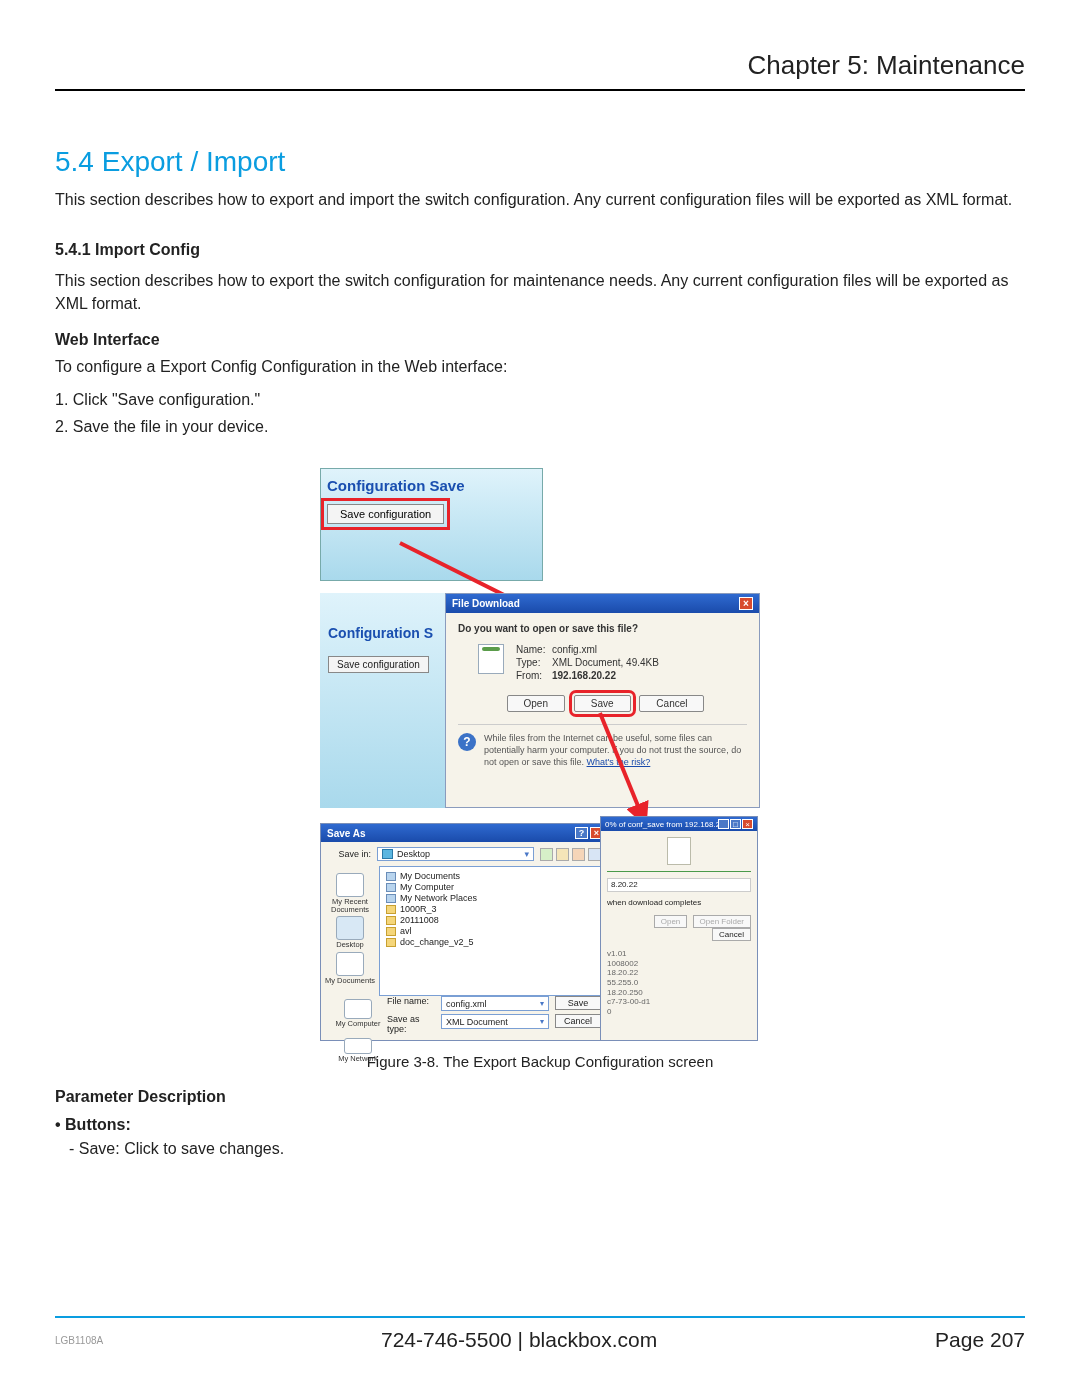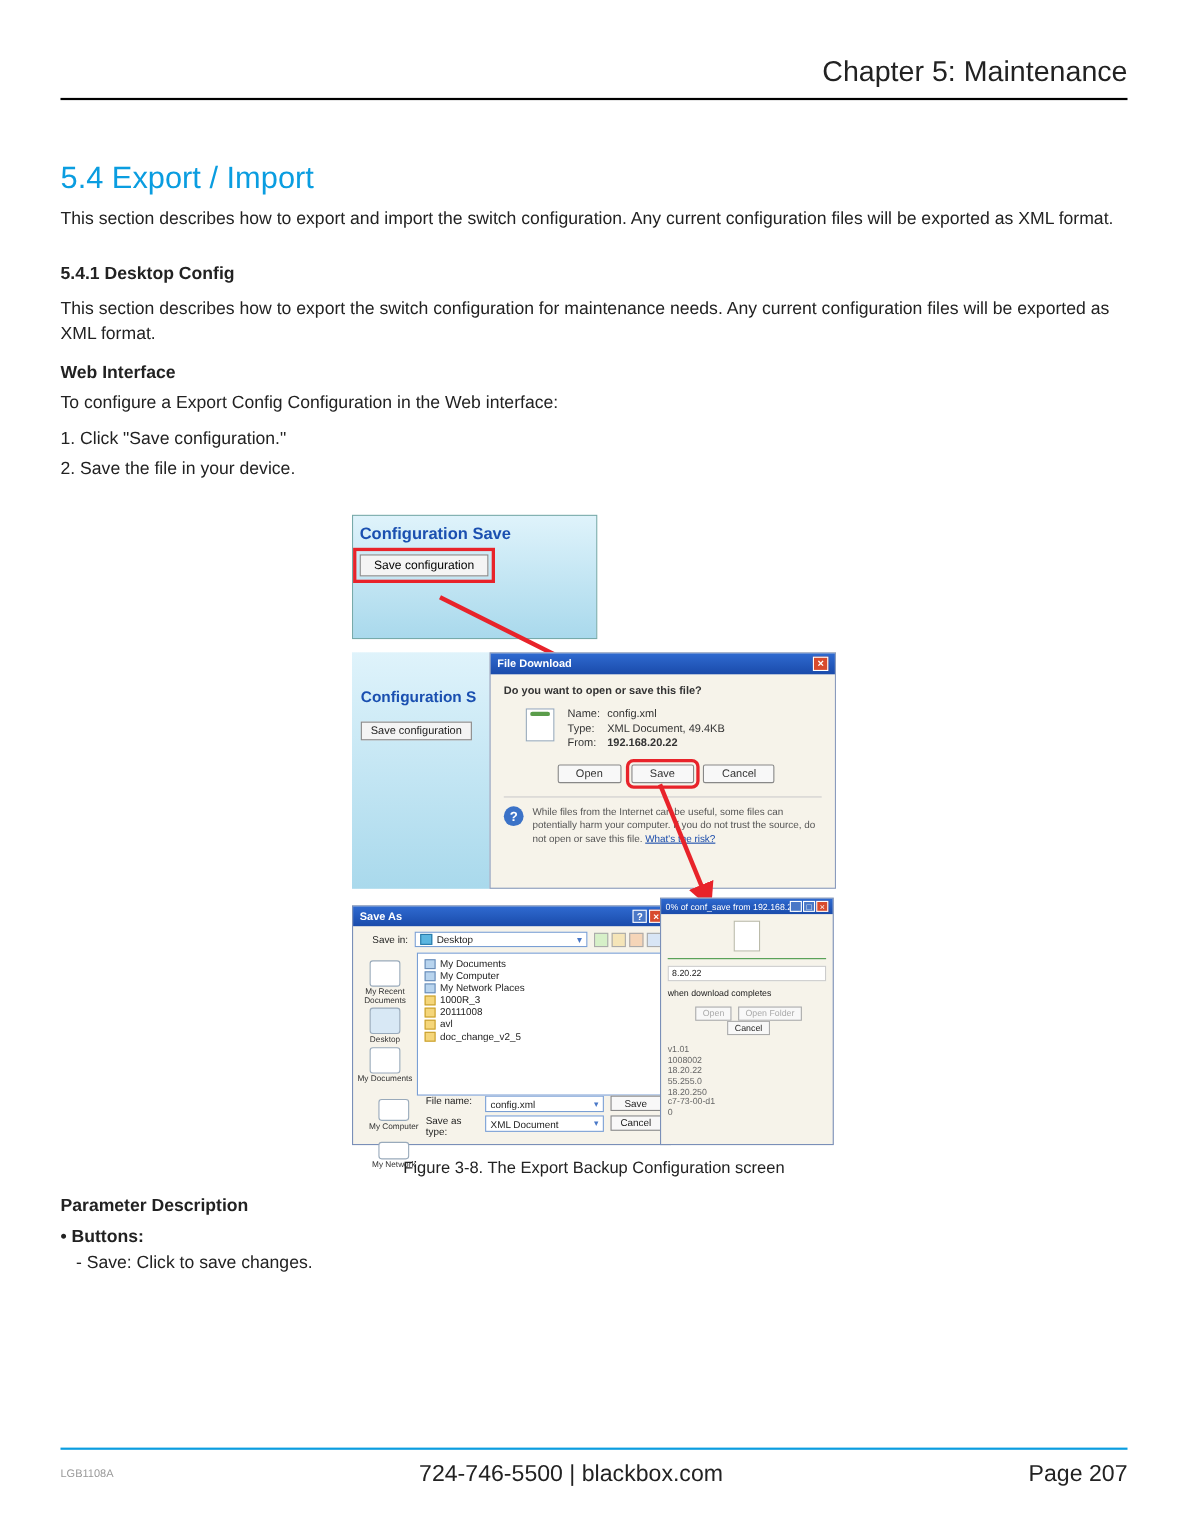--- a/index.html
+++ b/index.html
@@ -159,21 +159,21 @@
   }
   .p4-title .btns{ display:flex; gap:1px;}
   .p4-title .btns span{ width:11px; height:10px; border:1px solid #fff; font-size:8px; text-align:center; line-height:9px;}
   .p4-title .m{ background:#4a78c7;}
   .p4-title .x{ background:#d84b2e;}
   .p4-body{ padding:6px;}
   .p4-ic{ width:24px; height:28px; margin:0 auto 6px auto; background:#fff; border:1px solid #bba;}
   .p4-line{ border-bottom:1px solid #4a9a4a; margin:6px 0;}
   .p4-field{ background:#fff; border:1px solid #ccc; height:14px; margin-bottom:6px; padding:1px 3px;}
   .p4-chk{ margin-bottom:8px;}
-  .p4-btns{ text-align:center; margin-bottom:8px;}
+  .p4-btns{ text-align:right; margin-bottom:8px;}
   .p4-btn{ display:inline-block; border:1px solid #aaa; background:#f8f8f8; padding:1px 6px; margin-left:3px; font-size:8px; color:#aaa;}
   .p4-btn.on{ color:#222;}
   .p4-data{ color:#666; line-height:1.2;}
   .figure-caption{
     text-align:center; font-size:15px; margin:10px 0 18px 0;
   }
   .param-title { font-size:16px; font-weight:600; margin-bottom:10px;}
   .bullet { font-size:16px; margin-bottom:6px;}
   .bullet-sub { font-size:16px; margin-left:14px; margin-bottom:6px;}
   .footer {
@@ -188,21 +188,21 @@
 </style>
 </head>
 <body>
 
 <div class="page">
   <div class="chapter-header">Chapter 5: Maintenance</div>
 
   <div class="section-title">5.4 Export / Import</div>
   <div class="body-text">This section describes how to export and import the switch configuration. Any current configuration files will be exported as XML format.</div>
 
-  <div class="subsection-title">5.4.1 Desktop Config</div>
+  <div class="subsection-title">5.4.1 Import Config</div>
   <div class="body-text">This section describes how to export the switch configuration for maintenance needs. Any current configuration files will be exported as XML format.</div>
 
   <div class="subheading">Web Interface</div>
   <div class="body-text">To configure a Export Config Configuration in the Web interface:</div>
   <div class="steps">
     <div class="body-text">1. Click "Save configuration."</div>
     <div class="body-text">2. Save the file in your device.</div>
   </div>
 
   <div class="figure-wrap">

